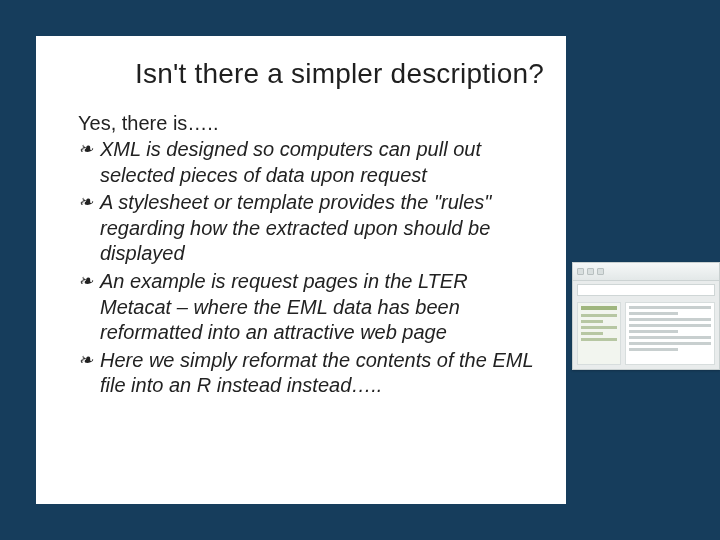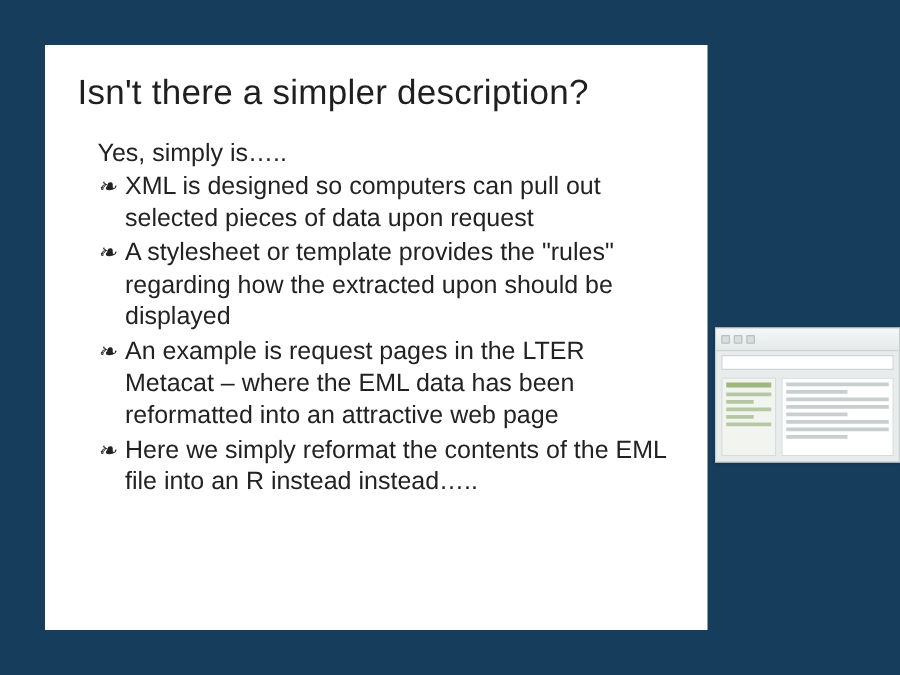--- a/index.html
+++ b/index.html
@@ -17,20 +17,21 @@
     height: 468px;
     background: #ffffff;
     padding: 22px 22px 22px 26px;
   }
   .title {
     font-size: 28px;
     font-weight: 400;
     color: #1f1f1f;
     margin-bottom: 22px;
     letter-spacing: 0.2px;
+    text-align: right;
   }
   .intro {
     font-size: 20px;
     color: #222;
     margin-left: 16px;
     margin-bottom: 2px;
   }
   .bullets {
     margin-left: 16px;
   }
@@ -46,20 +47,21 @@
     flex: 0 0 auto;
     width: 22px;
     font-size: 18px;
     line-height: 1.35;
     color: #222;
     font-family: "Times New Roman", serif;
     font-style: italic;
   }
   .bullet .text {
     flex: 1 1 auto;
+    font-style: italic;
   }
   .thumb {
     position: absolute;
     right: 0;
     top: 262px;
     width: 148px;
     height: 108px;
     background: #e9ecec;
     border: 1px solid #c9d0d0;
     box-shadow: 0 1px 2px rgba(0,0,0,0.2);
@@ -97,21 +99,21 @@
   }
   .thumb .line.g { background:#b7c7a3; }
   .thumb .line.short { width: 60%; }
   .thumb .hdr { height:4px; background:#9fb67e; margin-bottom:4px;}
 </style>
 </head>
 <body>
 
 <div class="slide">
   <h1 class="title">Isn't there a simpler description?</h1>
-  <p class="intro">Yes, simply is…..</p>
+  <p class="intro">Yes, there is…..</p>
   <div class="bullets">
     <div class="bullet">
       <span class="glyph">❧</span>
       <span class="text">XML is designed so computers can pull out selected pieces of data upon request</span>
     </div>
     <div class="bullet">
       <span class="glyph">❧</span>
       <span class="text">A stylesheet or template provides the "rules" regarding how the extracted upon should be displayed</span>
     </div>
     <div class="bullet">

